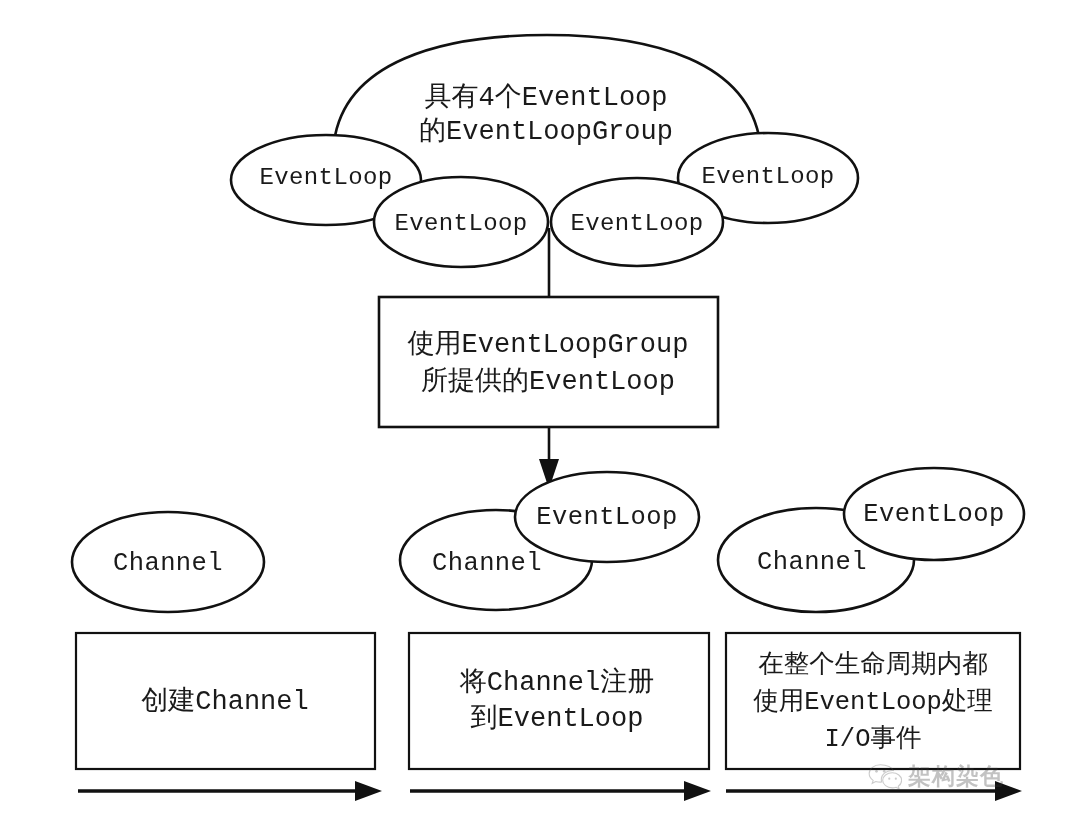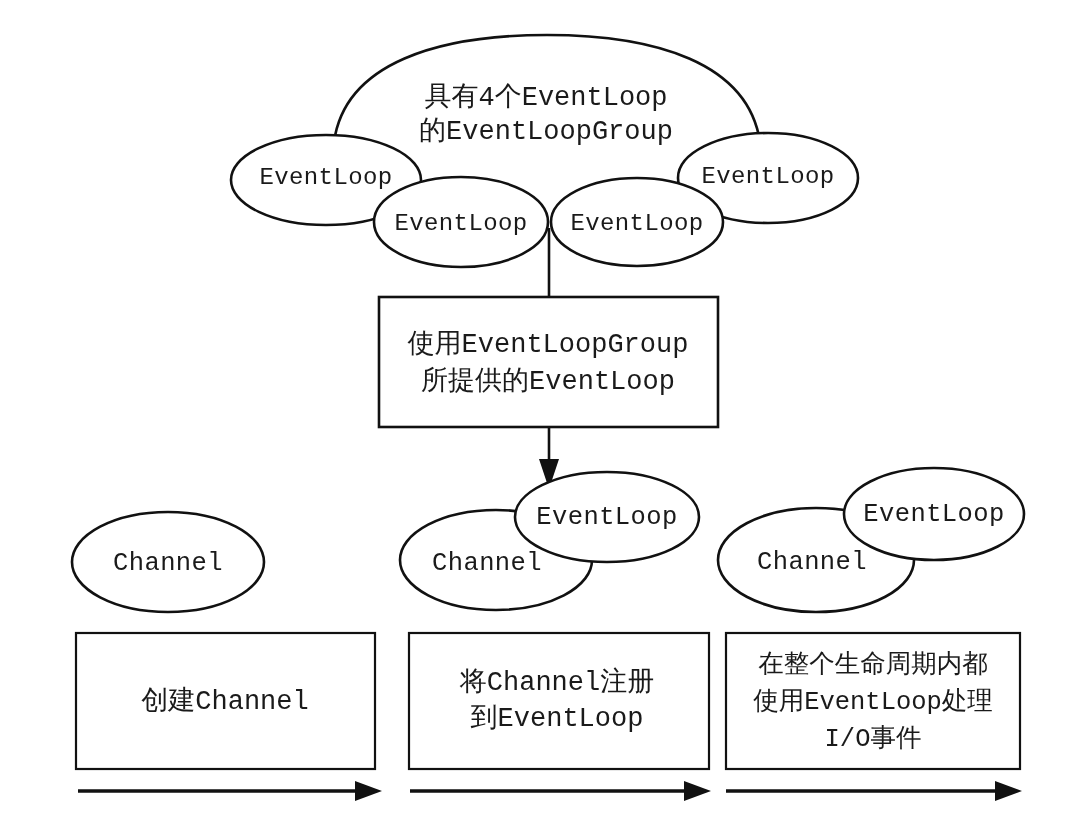--- a/index.html
+++ b/index.html
@@ -174,14 +174,25 @@
     <g>
       <line class="flow-arrow" x1="410" y1="791" x2="687" y2="791"></line>
       <polygon class="arrow-head" points="684,781 684,801 711,791"></polygon>
     </g>
     <g>
       <line class="flow-arrow" x1="726" y1="791" x2="998" y2="791"></line>
       <polygon class="arrow-head" points="995,781 995,801 1022,791"></polygon>
     </g>
   </svg>
 
+  <div class="watermark">
+    <svg class="wm-logo" viewBox="0 0 44 36">
+      <path d="M16 3.5 C7.8 3.5 1.5 8.7 1.5 14.9 c0 3.5 2 6.6 5.2 8.7 l-1.3 3.9 4.6 -2.4 c1.9 0.5 3.9 0.8 6 0.8 0.6 0 1.2 0 1.8 -0.1 -0.4 -1.1 -0.6 -2.2 -0.6 -3.4 0 -6.4 6.3 -11.6 14.1 -11.6 0.5 0 1 0 1.5 0.1 C31.5 6.9 24.5 3.5 16 3.5 Z" fill="none" stroke="#555" stroke-width="1.4"></path>
+      <circle cx="11" cy="12" r="1.7" fill="#555"></circle>
+      <circle cx="21" cy="12" r="1.7" fill="#555"></circle>
+      <path d="M31.5 13.8 C24.6 13.8 19 18.2 19 23.6 c0 5.4 5.6 9.8 12.5 9.8 1.7 0 3.4 -0.3 4.9 -0.8 l3.9 2 -1.1 -3.3 c2.6 -1.8 4.3 -4.5 4.3 -7.7 0 -5.4 -5.6 -9.8 -12 -9.8 Z" fill="none" stroke="#555" stroke-width="1.4"></path>
+      <circle cx="27.5" cy="21.5" r="1.4" fill="#555"></circle>
+      <circle cx="36" cy="21.5" r="1.4" fill="#555"></circle>
+    </svg>
+    <span class="wm-text">架构染色</span>
+  </div>
 
 </div>
 
 </body></html>

